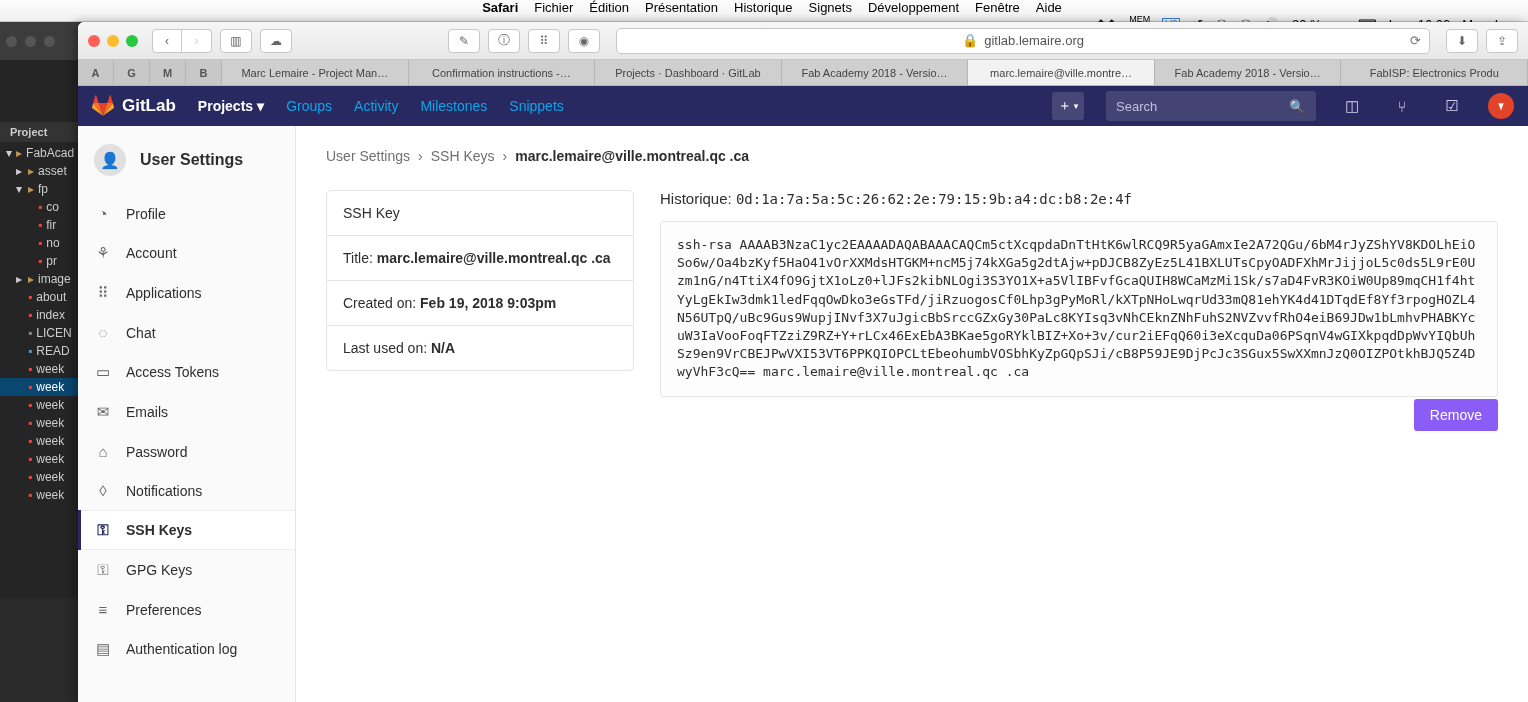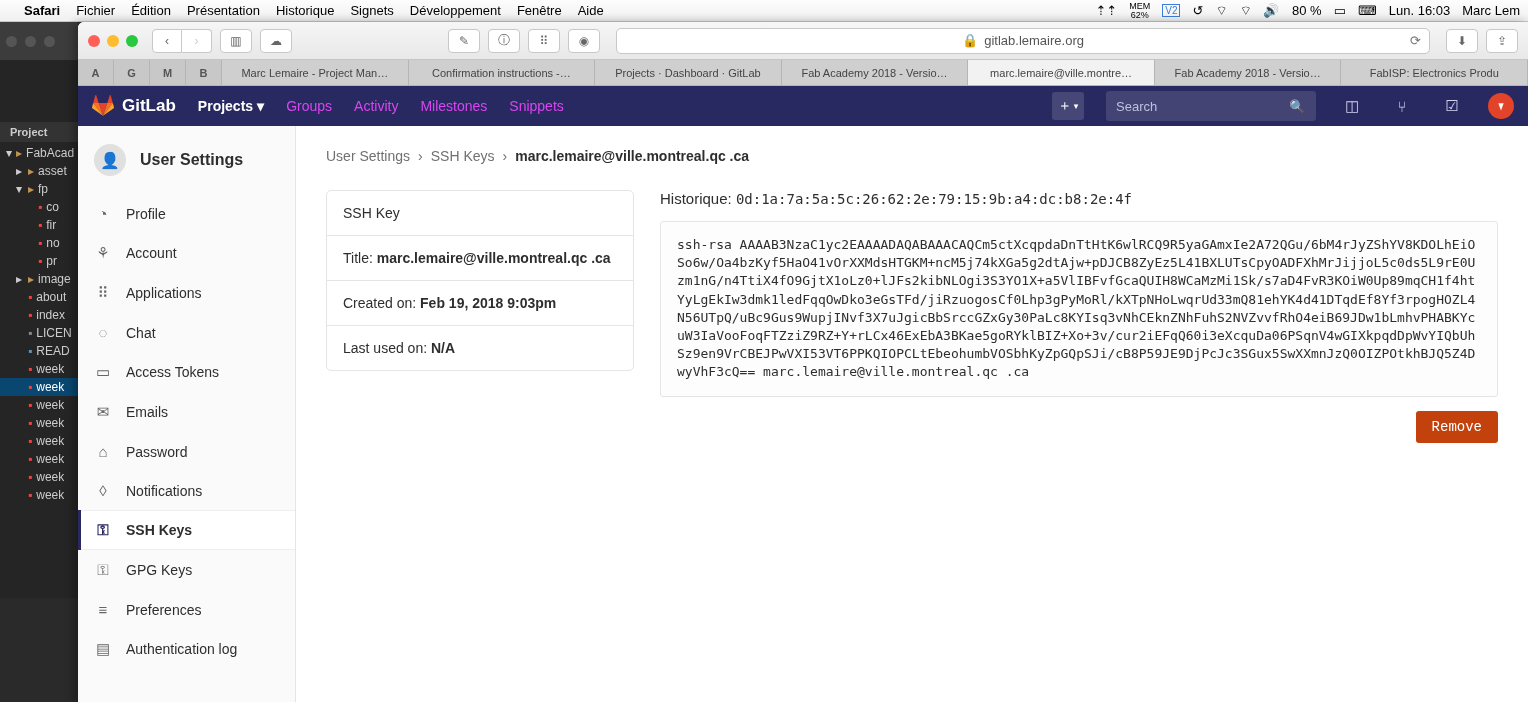--- a/index.html
+++ b/index.html
@@ -1,19 +1,19 @@
 <!DOCTYPE html>
 <html><head>
 <meta charset="utf-8">
 <style>
 * { margin:0; padding:0; box-sizing:border-box; font-family:-apple-system,BlinkMacSystemFont,"Segoe UI",Helvetica,Arial,sans-serif; }
 body { width:1528px; height:702px; overflow:hidden; background:#2a2a2a; }
 
 
-.mac-menubar { height:22px; background:linear-gradient(#fdfdfd,#f0f0f0); display:flex; align-items:center; font-size:13px; color:#000; padding:0 8px; border-bottom:1px solid #c8c8c8; }
+.mac-menubar { height:22px; background:linear-gradient(#fdfdfd,#f0f0f0); display:flex; align-items:center; font-size:13px; color:#000; padding:0 8px; border-bottom:1px solid #c8c8c8;flex-direction:column; }
 .mac-menubar .left { display:flex; align-items:center; gap:16px; }
 .mac-menubar .left span:first-child { font-size:14px; }
 .mac-menubar .app { font-weight:600; }
 .mac-menubar .right { margin-left:auto; display:flex; align-items:center; gap:12px; }
 .mac-menubar .right .ico { font-size:13px; }
 
 
 .editor-sidebar { position:absolute; left:0; top:22px; width:78px; height:576px; background:#252526; color:#ccc; font-size:12px; }
 .editor-toolbar { height:38px; background:#3c3c3c; display:flex; align-items:center; gap:8px; padding:0 6px; }
 .editor-toolbar .dot { width:11px; height:11px; border-radius:50%; background:#555; }
@@ -44,21 +44,21 @@
 .tabstrip { height:26px; background:#d0d0d0; display:flex; border-bottom:1px solid #b5b5b5; font-size:11px; }
 .tabstrip .fav { width:36px; display:flex; align-items:center; justify-content:center; border-right:1px solid #b5b5b5; background:#c8c8c8; color:#555; font-weight:600; }
 .tabstrip .tab { flex:1; display:flex; align-items:center; justify-content:center; border-right:1px solid #b5b5b5; background:#cfcfcf; color:#444; padding:0 4px; overflow:hidden; white-space:nowrap; text-overflow:ellipsis; }
 .tabstrip .tab.active { background:#f2f2f2; }
 
 
 .gitlab { flex:1; display:flex; flex-direction:column; overflow:hidden; }
 .gl-navbar { height:40px; background:#292961; color:#fff; display:flex; align-items:center; padding:0 14px; gap:22px; font-size:14px; }
 .gl-logo { display:flex; align-items:center; gap:8px; font-weight:600; font-size:17px; }
 .gl-logo svg { width:22px; height:22px; }
-.gl-nav-item { color:#d946ef; cursor:pointer; display:flex; align-items:center; gap:4px; }
+.gl-nav-item { color:#0ea5e9; cursor:pointer; display:flex; align-items:center; gap:4px; }
 .gl-nav-item.b { font-weight:600; color:#fff; }
 .gl-spacer { flex:1; }
 .gl-search { width:210px; height:30px; background:rgba(255,255,255,.12); border-radius:3px; display:flex; align-items:center; padding:0 10px; color:#c0c0e0; font-size:13px; }
 .gl-search .sico { margin-left:auto; }
 .gl-iconbtn { width:28px; height:30px; display:flex; align-items:center; justify-content:center; color:#d1d1f0; font-size:15px; }
 .gl-plus { width:32px; height:28px; background:rgba(255,255,255,.14); border-radius:3px; display:flex; align-items:center; justify-content:center; color:#fff; font-size:14px; gap:2px; }
 .gl-avatar { width:26px; height:26px; border-radius:50%; background:#e24329; display:flex; align-items:center; justify-content:center; }
 
 .gl-body { flex:1; display:flex; overflow:hidden; }
 .gl-sidebar { width:218px; border-right:1px solid #e5e5e5; background:#fafafa; overflow-y:auto; }
@@ -75,21 +75,21 @@
 .twocol { display:flex; gap:26px; align-items:flex-start; }
 .card { border:1px solid #e5e5e5; border-radius:5px; width:308px; }
 .card .sec { padding:14px 16px; border-bottom:1px solid #e5e5e5; font-size:14px; }
 .card .sec:last-child { border-bottom:none; }
 .card .sec .lbl { color:#2e2e2e; }
 .card .sec b { font-weight:600; }
 .rightcol { flex:1; }
 .fingerprint { font-size:15px; margin-bottom:14px; }
 .fingerprint .mono { font-family:Menlo,monospace; font-size:14px; }
 .keybox { border:1px solid #e5e5e5; border-radius:3px; padding:14px 16px; font-family:Menlo,monospace; font-size:13px; color:#2e2e2e; word-break:break-all; line-height:1.4; background:#fdfdfd; }
-.remove { float:right; margin-top:14px; background:#c2410c; color:#fff; border:none; border-radius:3px; padding:8px 16px; font-size:14px; font-weight:500; cursor:pointer;font-family:Liberation Mono, monospace; }
+.remove { float:right; margin-top:2px; background:#8b5cf6; color:#fff; border:none; border-radius:3px; padding:8px 16px; font-size:14px; font-weight:500; cursor:pointer; }
 </style>
 </head>
 <body>
 
 <div class="mac-menubar">
   <div class="left">
     <span></span>
     <span class="app">Safari</span>
     <span>Fichier</span>
     <span>Édition</span>

